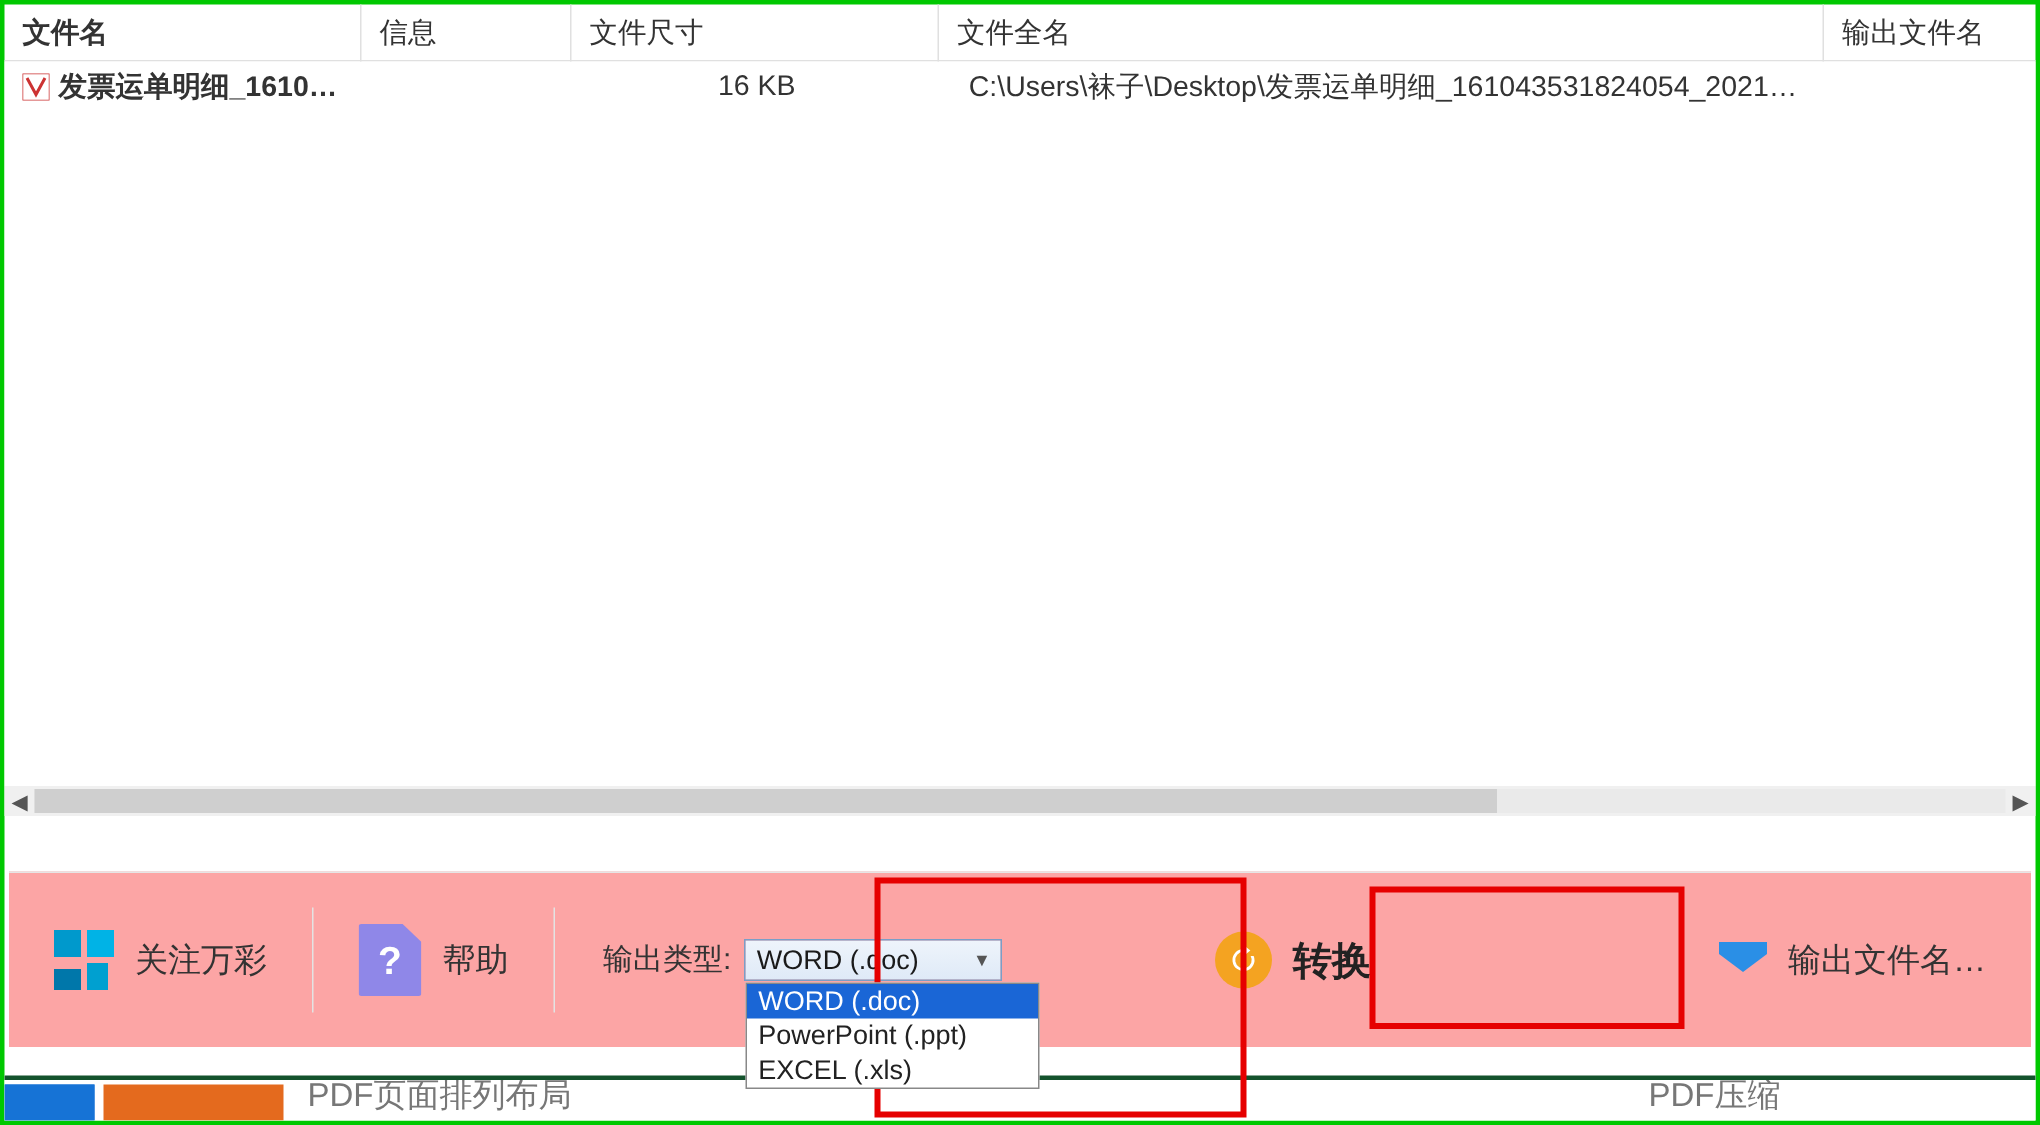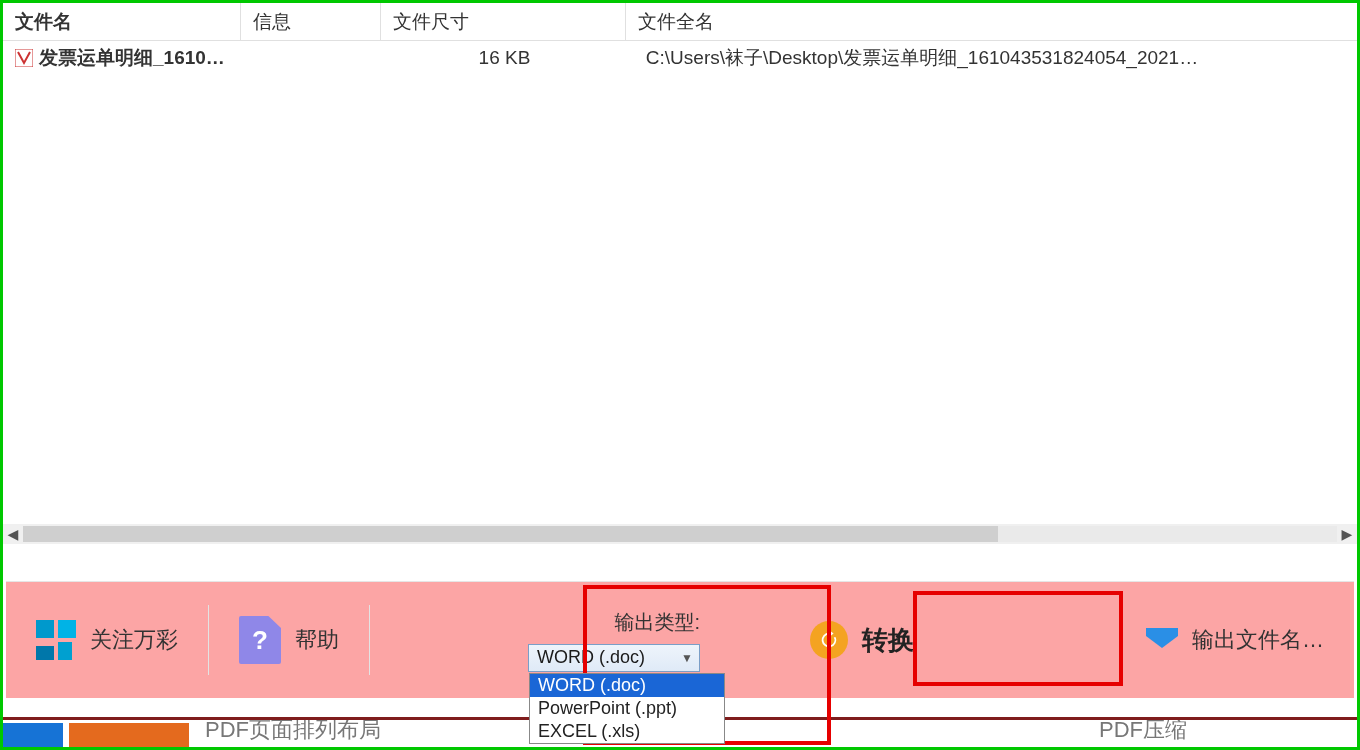--- a/index.html
+++ b/index.html
@@ -126,25 +126,24 @@
     border: 4px solid #e60000;
     pointer-events: none;
     z-index: 50;
   }
   .hl-type    { left: 580px;  top: 582px; width: 248px; height: 160px; }
   .hl-convert { left: 910px;  top: 588px; width: 210px; height: 95px;  }
 
   
   .out-group {
     display: flex;
-    align-items: flex-end;
+    align-items: flex-start;
     gap: 8px;
     padding-left: 32px;
     position: relative;
-    flex-direction: column;
   }
   .out-label { font-size: 20px; color: #333; white-space: nowrap; }
   .combo {
     width: 172px;
     height: 28px;
     border: 1px solid #7a9ec7;
     background: linear-gradient(#eef4fb,#dfeaf7);
     display: flex;
     align-items: center;
     justify-content: space-between;
@@ -238,21 +237,21 @@
   
   .bottom-strip {
     position: absolute;
     left: 0; right: 0; bottom: 0;
     height: 30px;
     background: #fff;
     display: flex;
     align-items: flex-end;
     gap: 0;
     overflow: hidden;
-    border-top: 3px solid #7f1d1d;
+    border-top: 3px solid #14532d;
   }
   .bottom-strip .chip {
     height: 24px;
     margin-right: 6px;
   }
   .chip.blue   { width: 60px; background:#1673d6; border:1px solid #1673d6;}
   .chip.orange { width: 120px; background:#e46a1e;}
   .bottom-strip .tab-lbl {
     font-size: 22px;
     color: #777;
@@ -264,20 +263,21 @@
 </head>
 <body>
 
 <div class="app">
 
   <div class="thead">
     <div class="th col-name">文件名</div>
     <div class="th col-info">信息</div>
     <div class="th col-size">文件尺寸</div>
     <div class="th col-fullname">文件全名</div>
+    <div class="th col-outname">输出文件名</div>
   </div>
 
   <div class="tbody">
     <div class="trow">
       <div class="td col-name file-cell">
         <span class="pdf-icon">
           <svg viewBox="0 0 18 18">
               <rect x="0" y="0" width="18" height="18" fill="#fff" stroke="#c33" stroke-width="1"></rect>
               <path d="M3 3 L9 14 L15 3" stroke="#c33" stroke-width="2" fill="none"></path>
             </svg>

